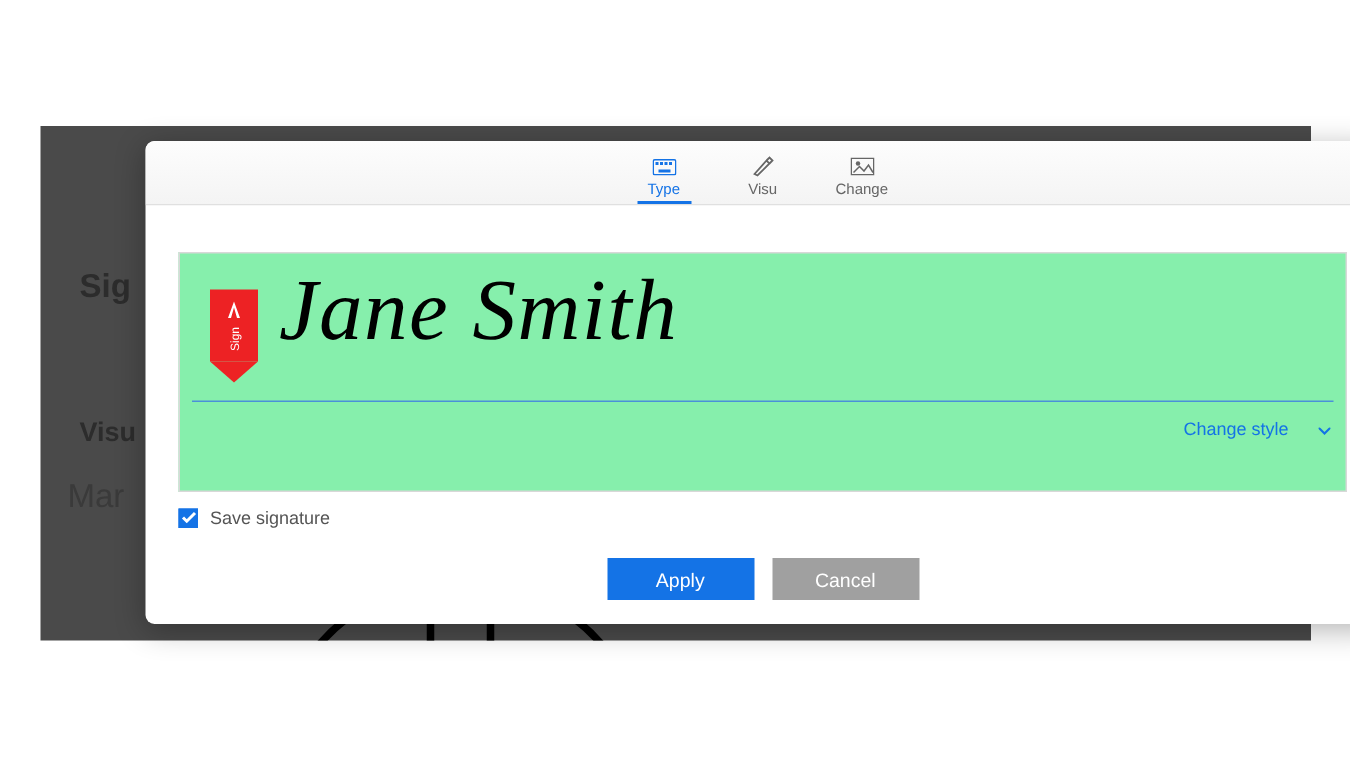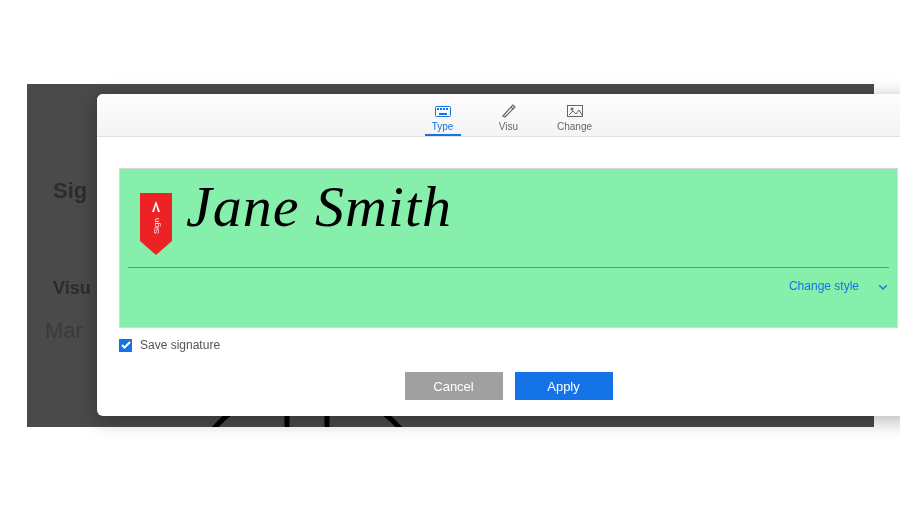--- a/index.html
+++ b/index.html
@@ -266,16 +266,16 @@
       <div class="checkbox">
         <svg width="10" height="8" viewBox="0 0 10 8">
             <path d="M1 4 L3.5 6.5 L9 1" fill="none" stroke="#fff" stroke-width="2"></path>
           </svg>
       </div>
       <span>Save signature</span>
     </div>
   </div>
 
   <div class="button-row">
+    <button class="btn btn-apply">Apply</button>
     <button class="btn btn-cancel">Cancel</button>
-    <button class="btn btn-apply">Apply</button>
   </div>
 </div>
 
 </body></html>

